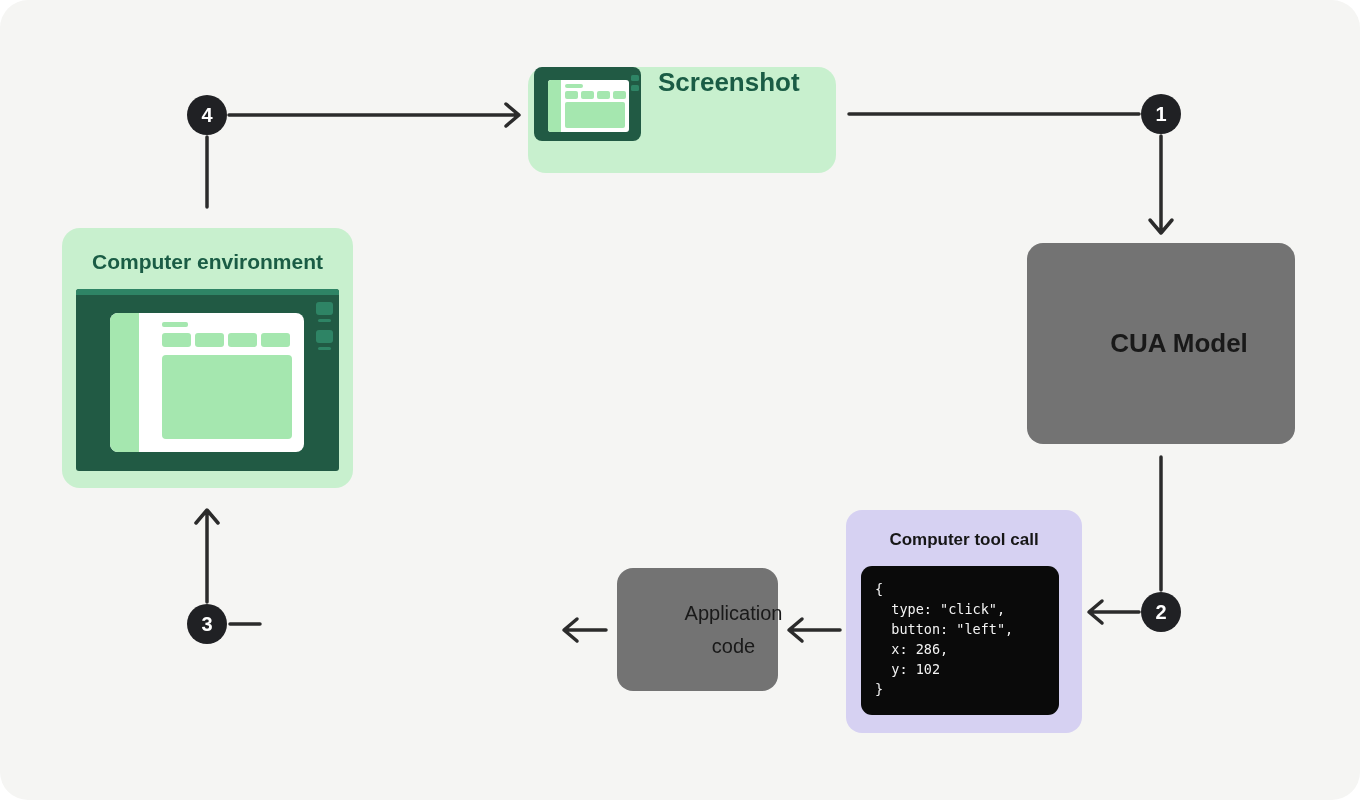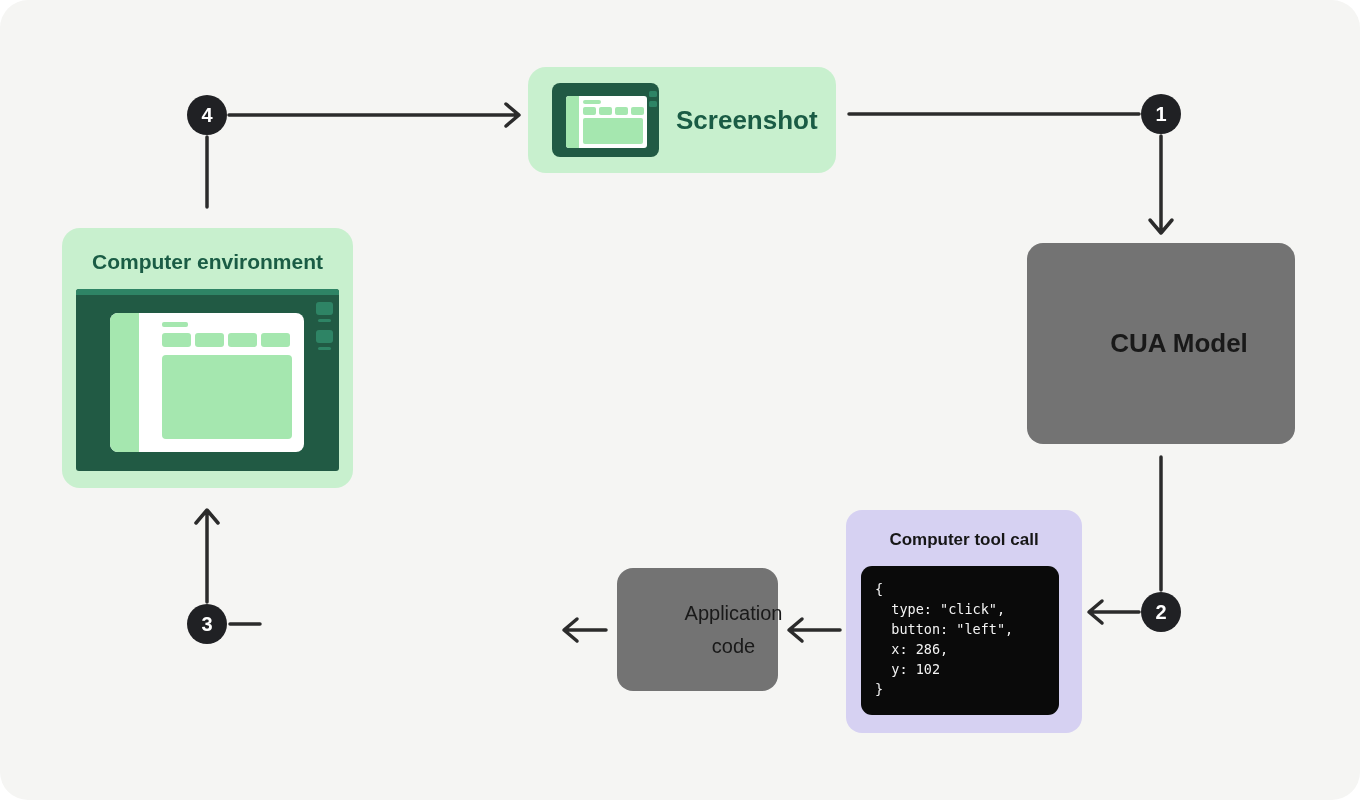--- a/index.html
+++ b/index.html
@@ -8,21 +8,21 @@
   
   .node{position:absolute;box-sizing:border-box;padding-left:36px;}
   .green-box{background:#c8f0ce;border-radius:18px;}
   .white-box{background:#737373;border-radius:16px;}
   .purple-box{background:#d6d1f2;border-radius:16px;}
 
   .green-title{color:#1a5c45;font-weight:700;}
   .dark-title{color:#161616;font-weight:700;}
 
   
-  .screenshot-box{left:528px;top:67px;width:308px;height:106px;display:flex;align-items:center;padding-left:24px;gap:17px;}
+  .screenshot-box{left:528px;top:67px;width:308px;height:106px;display:flex;padding-left:6px;gap:17px;}
   .screenshot-label{font-size:26px;}
 
   
   .mini-monitor{position:relative;width:107px;height:74px;background:#215a44;border-radius:8px;flex:0 0 auto;}
   .mini-window{position:absolute;left:14px;top:13px;width:81px;height:52px;background:#ffffff;border-radius:3px;}
   .mini-sidebar{position:absolute;left:0;top:0;width:13px;height:52px;background:#a5e7af;border-radius:3px 0 0 3px;}
   .mini-menu{position:absolute;left:17px;top:4px;width:18px;height:4px;background:#a5e7af;border-radius:2px;}
   .mini-tabs{position:absolute;left:17px;top:11px;display:flex;gap:3px;}
   .mini-tab{width:13px;height:8px;background:#a5e7af;border-radius:2px;}
   .mini-content{position:absolute;left:17px;top:22px;width:60px;height:26px;background:#a5e7af;border-radius:2px;}

